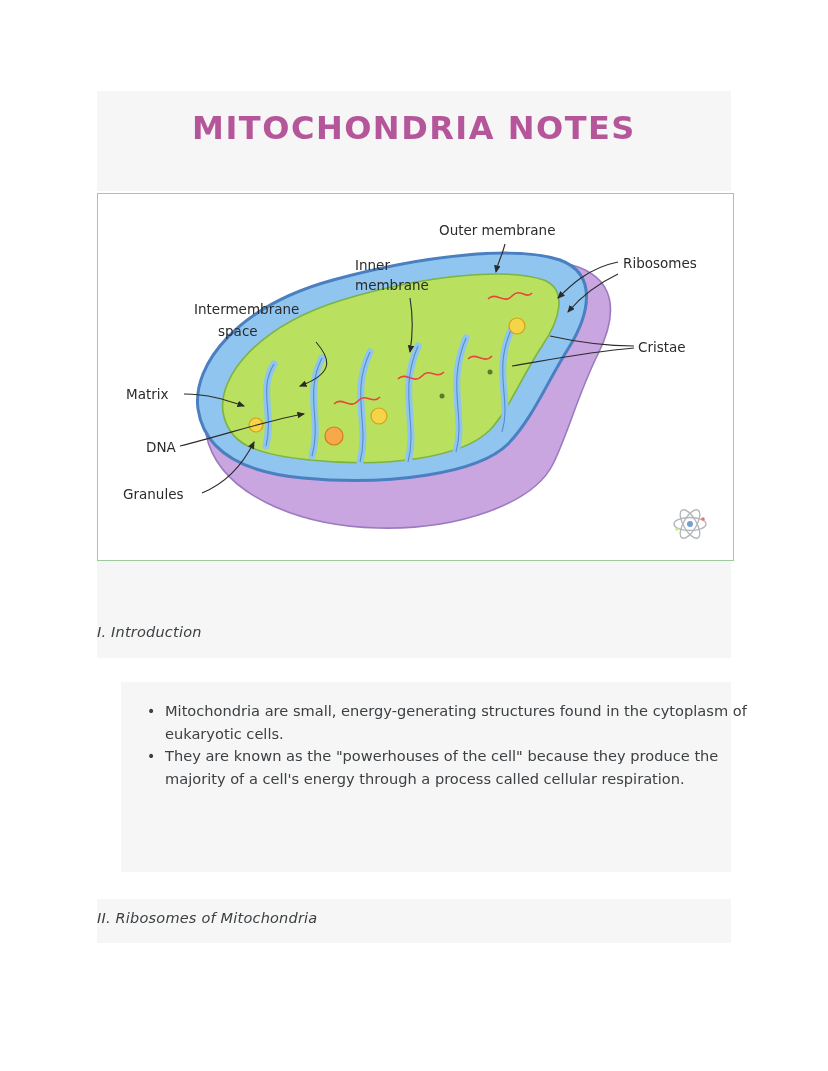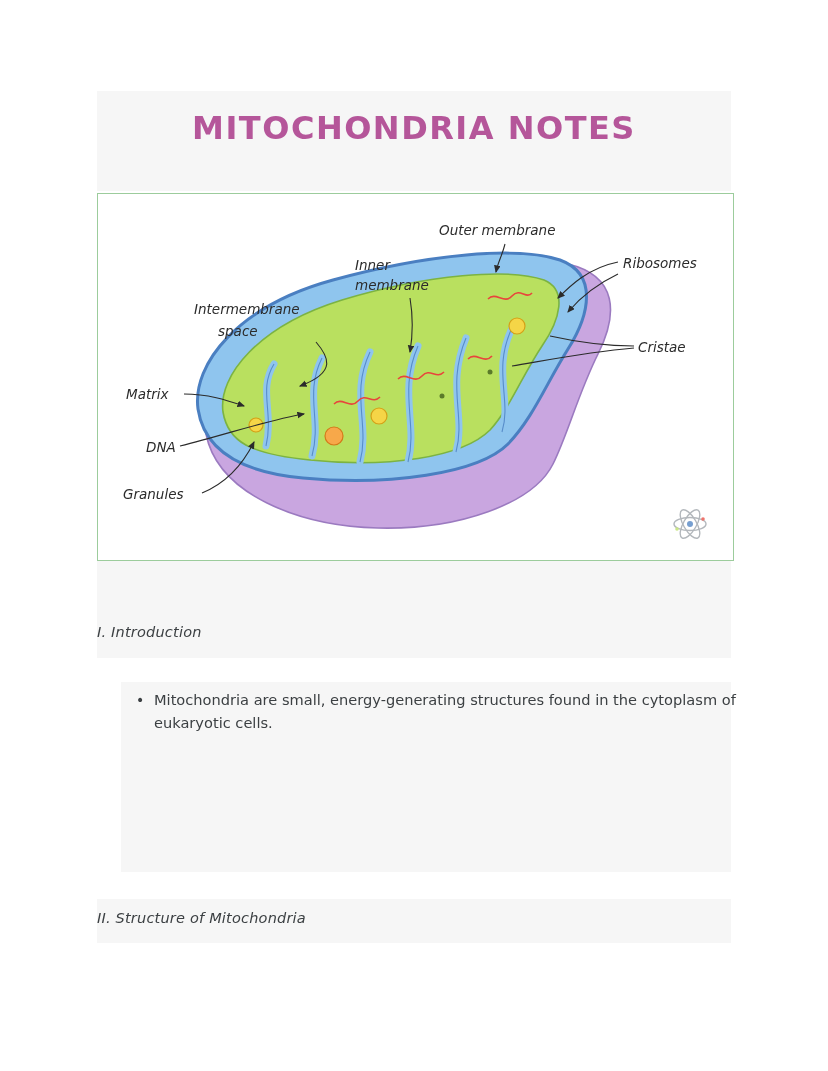--- a/index.html
+++ b/index.html
@@ -50,21 +50,20 @@
   
   .figure-box {
     position: absolute;
     left: 97px;
     top: 193px;
     width: 637px;
     height: 368px;
     background: #ffffff;
     border: 1.5px solid #9ccc9c;
     box-sizing: border-box;
-    font-style: italic;
   }
   .figure-box svg {
     display: block;
   }
 
   
   .band {
     position: absolute;
     background: #f6f6f6;
   }
@@ -97,21 +96,21 @@
     top: 682px;
     width: 610px;
     height: 190px;
     background: #f6f6f6;
   }
   ul.notes {
     position: absolute;
     left: 128px;
     top: 689px;
     width: 600px;
-    margin: 0;
+    margin: 11px;
     padding: 0 0 0 26px;
     list-style: none;
   }
   ul.notes li {
     position: relative;
     font-size: 14.6px;
     line-height: 22.5px;
     color: #3c4043;
     margin-bottom: 0;
     padding-left: 0;
@@ -263,18 +262,19 @@
       </g>
     </svg>
   </div>
 
   <div class="band band-intro"></div>
   <div class="section-heading heading-intro">I. Introduction</div>
 
   <div class="list-band"></div>
   <ul class="notes">
     <li>Mitochondria are small, energy-generating structures found in the cytoplasm of eukaryotic cells.</li>
+    <li>They are known as the "powerhouses of the cell" because they produce the majority of a cell's energy through a process called cellular respiration.</li>
   </ul>
 
   <div class="band band-struct"></div>
-  <div class="section-heading heading-struct">II. Structure of Mitochondria</div>
+  <div class="section-heading heading-struct">II. Ribosomes of Mitochondria</div>
 
 </div>
 
 </body></html>

